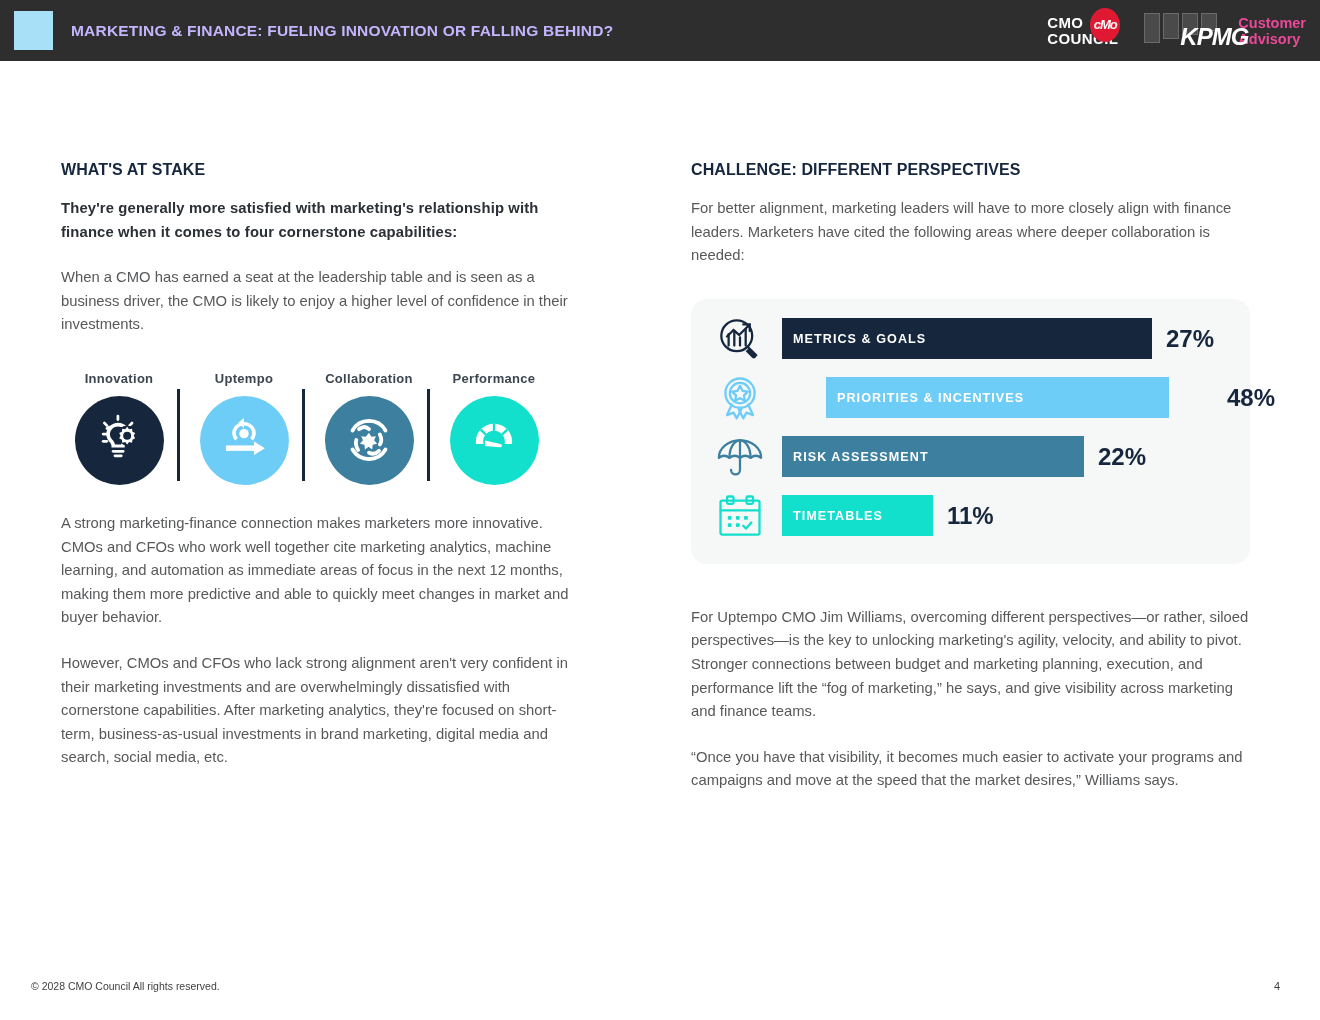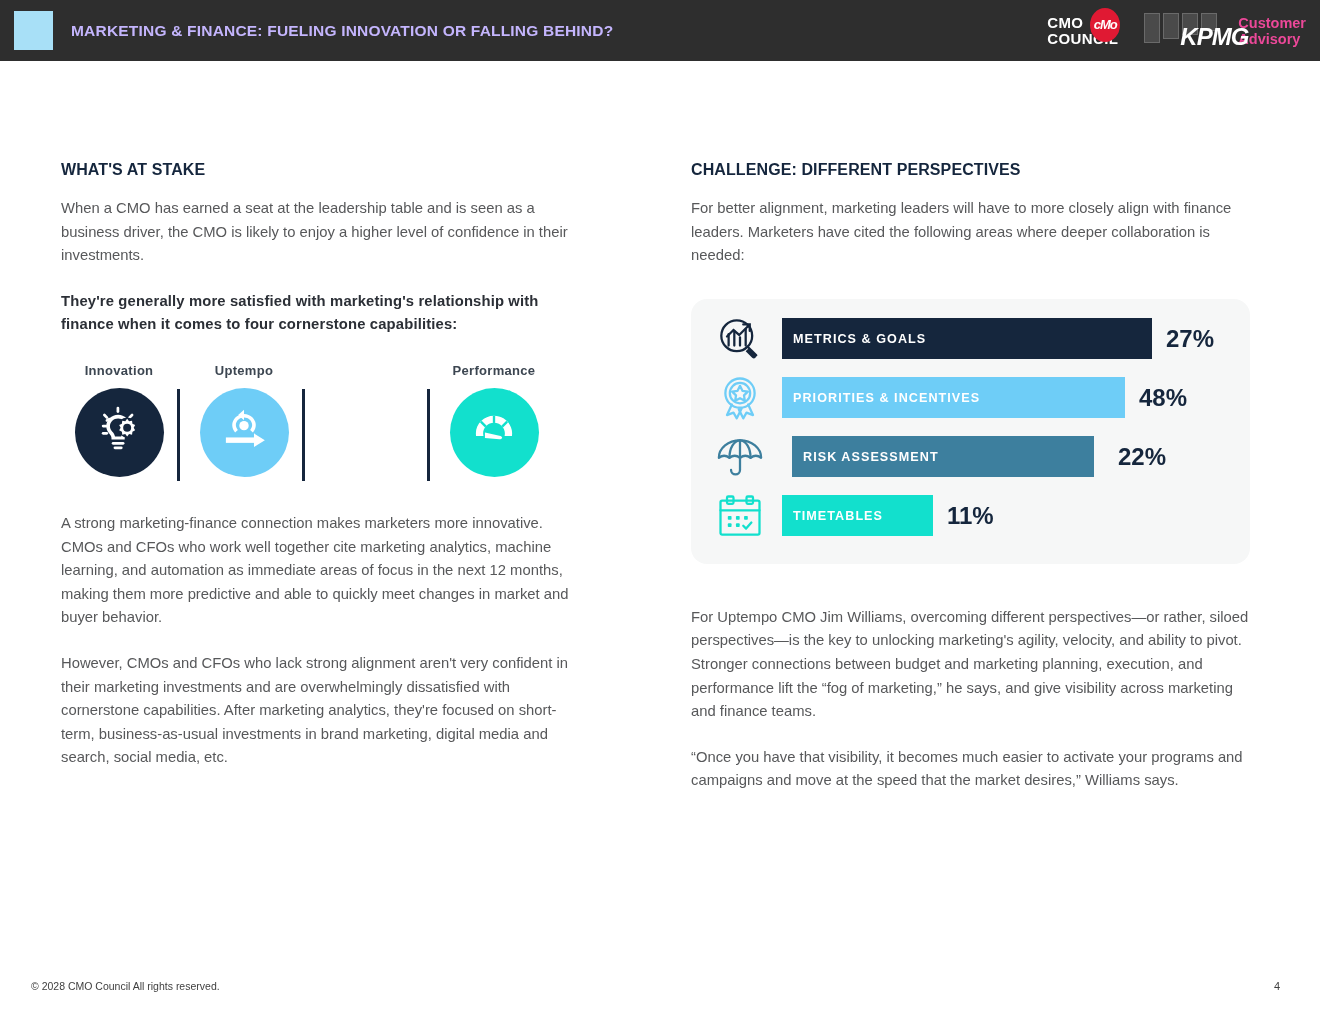--- a/index.html
+++ b/index.html
@@ -162,21 +162,21 @@
 
   
   .capabilities {
     position: relative;
     margin-top: 22px;
     height: 125px;
     width: 525px;
   }
   .cap-item {
     position: absolute;
-    top: 4px;
+    top: 12px;
     width: 116px;
     text-align: center;
   }
   .cap-label {
     font-size: 13px;
     font-weight: bold;
     color: #3c4651;
     letter-spacing: 0.3px;
     margin-bottom: 10px;
   }
@@ -300,22 +300,22 @@
       </div>
     </div>
 
   </div>
 </div>
 
 <div class="page">
 
   <div class="col-left">
     <h2 class="section-title">WHAT'S AT STAKE</h2>
+    <p class="body-text strong">They're generally more satisfied with marketing's relationship with finance when it comes to four cornerstone capabilities:</p>
     <p class="body-text">When a CMO has earned a seat at the leadership table and is seen as a business driver, the CMO is likely to enjoy a higher level of confidence in their investments.</p>
-    <p class="body-text strong">They're generally more satisfied with marketing's relationship with finance when it comes to four cornerstone capabilities:</p>
 
     <div class="capabilities">
 
       <div class="cap-item" style="left:0px;">
         <div class="cap-label">Innovation</div>
         <div class="cap-circle" style="background:#15263d">
           <svg width="58" height="58" viewBox="0 0 64 64" aria-hidden="true">
             <g fill="#ffffff">
               <path d="M30 14c-8 0-14 6-14 13 0 4 2 7 4 9 1.5 1.6 2 3 2 4.6h16c0-1.6 .5-3 2-4.6 2-2 4-5 4-9 0-7-6-13-14-13z" opacity="0"></path>
               <path d="M31 13c-7.2 0-13 5.6-13 12.6 0 3.7 1.7 6.6 3.8 8.8 1.3 1.4 1.9 2.8 1.9 4.4v1.4h14.6v-1.4c0-1.6 .6-3 1.9-4.4 2.1-2.2 3.8-5.1 3.8-8.8C44 18.6 38.2 13 31 13zm0 4c5 0 9 3.9 9 8.6 0 2.5-1.1 4.4-2.7 6.1-1.5 1.6-2.5 3.4-2.9 5.3h-6.8c-.4-1.9-1.4-3.7-2.9-5.3C23.1 30 22 28.1 22 25.6 22 20.9 26 17 31 17z"></path>
@@ -345,20 +345,38 @@
               <path d="M32 7.5l-6.5 5.8 6.5 5.8z"></path>
               <circle cx="32" cy="25" r="5.2"></circle>
               <path d="M12 38h33v6H12z"></path>
               <path d="M43 33.5L55 41l-12 7.5z"></path>
             </g>
           </svg>
         </div>
       </div>
       <div class="cap-divider" style="left:241px;"></div>
 
+      <div class="cap-item" style="left:250px;">
+        <div class="cap-label">Collaboration</div>
+        <div class="cap-circle" style="background:#3d7f9e">
+          <svg width="58" height="58" viewBox="0 0 64 64" aria-hidden="true">
+            <g fill="none" stroke="#ffffff" stroke-width="4.2" stroke-linecap="round">
+              <path d="M32 11a21 21 0 00-18.2 10.5"></path>
+              <path d="M50.2 21.5A21 21 0 0032 11"></path>
+              <path d="M13.8 42.5A21 21 0 0032 53"></path>
+              <path d="M32 53a21 21 0 0018.2-10.5"></path>
+              <path d="M21 20c4-3 8-3 11 0"></path>
+              <path d="M44 26c2 4 2 8 0 11"></path>
+              <path d="M43 44c-3 3-7 4-11 2"></path>
+              <path d="M20 43c-2-3-3-7-2-11"></path>
+            </g>
+            <path fill="#ffffff" d="M32 24l2.6 4.4 5-.6-2 4.6 3.4 3.7-5 1.2-.5 5.1-4-3-4 3-.5-5.1-5-1.2 3.4-3.7-2-4.6 5 .6z"></path>
+          </svg>
+        </div>
+      </div>
       <div class="cap-divider" style="left:366px;"></div>
 
       <div class="cap-item" style="left:375px;">
         <div class="cap-label">Performance</div>
         <div class="cap-circle" style="background:#12e0cd">
           <svg width="58" height="58" viewBox="0 0 64 64" aria-hidden="true">
             <path fill="#ffffff" d="M32 14c-11 0-20 8.7-20 19.5 0 1 .1 2 .2 3h8.1c-.2-1-.3-2-.3-3 0-6.5 5.4-11.8 12-11.8s12 5.3 12 11.8c0 1-.1 2-.3 3h8.1c.1-1 .2-2 .2-3C52 22.7 43 14 32 14z"></path>
             <g stroke="#12e0cd" stroke-width="2.6">
               <line x1="32" y1="14" x2="32" y2="22"></line>
               <line x1="17.5" y1="20.5" x2="23" y2="26"></line>
@@ -398,39 +416,39 @@
             </g>
             <path fill="#15263d" d="M43 43l8 8a2.7 2.7 0 01-4 4l-8-8z"></path>
           </svg>
         </div>
         <div class="bar" style="width:370px;background:#15263d">
           <span class="bar-label">METRICS &amp; GOALS</span>
         </div>
         <span class="bar-value">27%</span>
       </div>
 
-      <div class="chart-row" style="top:73px;">
+      <div class="chart-row" style="top:73px;gap:44px;">
         <div class="chart-icon">
           <svg width="52" height="52" viewBox="0 0 64 64" aria-hidden="true">
             <g fill="none" stroke="#6ecdf7" stroke-width="2.8" stroke-linejoin="round" stroke-linecap="round">
               <circle cx="32" cy="26" r="18"></circle>
               <circle cx="32" cy="26" r="12.5"></circle>
               <path d="M32 17l3 6.1 6.7 1-4.8 4.7 1.1 6.7L32 32.3l-6 3.2 1.1-6.7-4.8-4.7 6.7-1z"></path>
               <path d="M22 40l-6 13 8-3 4 7 6-12"></path>
               <path d="M42 40l6 13-8-3-4 7-5.5-11"></path>
             </g>
           </svg>
         </div>
         <div class="bar" style="width:343px;background:#6ecdf7">
           <span class="bar-label">PRIORITIES &amp; INCENTIVES</span>
         </div>
         <span class="bar-value">48%</span>
       </div>
 
-      <div class="chart-row" style="top:132px;gap:10px;">
+      <div class="chart-row" style="top:132px;">
         <div class="chart-icon">
           <svg width="52" height="52" viewBox="0 0 64 64" aria-hidden="true">
             <g fill="none" stroke="#3d7f9e" stroke-width="2.8" stroke-linecap="round" stroke-linejoin="round">
               <path d="M6 33C6 21 17.6 11.5 32 11.5S58 21 58 33c-4.3-3.4-8.7-3.4-13 0-4.3-3.4-8.7-3.4-13 0-4.3-3.4-8.7-3.4-13 0-4.3-3.4-8.7-3.4-13 0z"></path>
               <path d="M32 11.5V33"></path>
               <path d="M19 33c0-12 5.8-21.5 13-21.5S45 21 45 33"></path>
               <path d="M32 33v15a5.5 5.5 0 01-11 0"></path>
             </g>
           </svg>
         </div>

